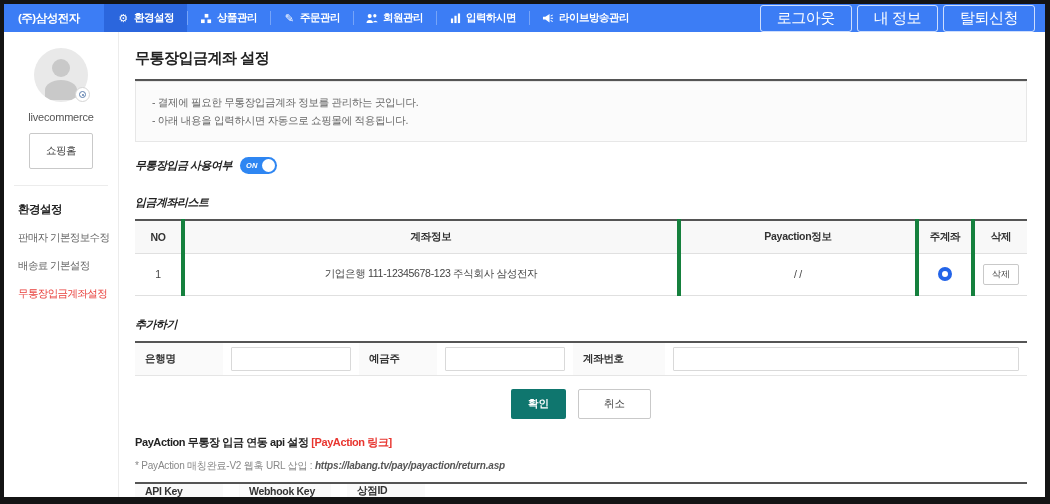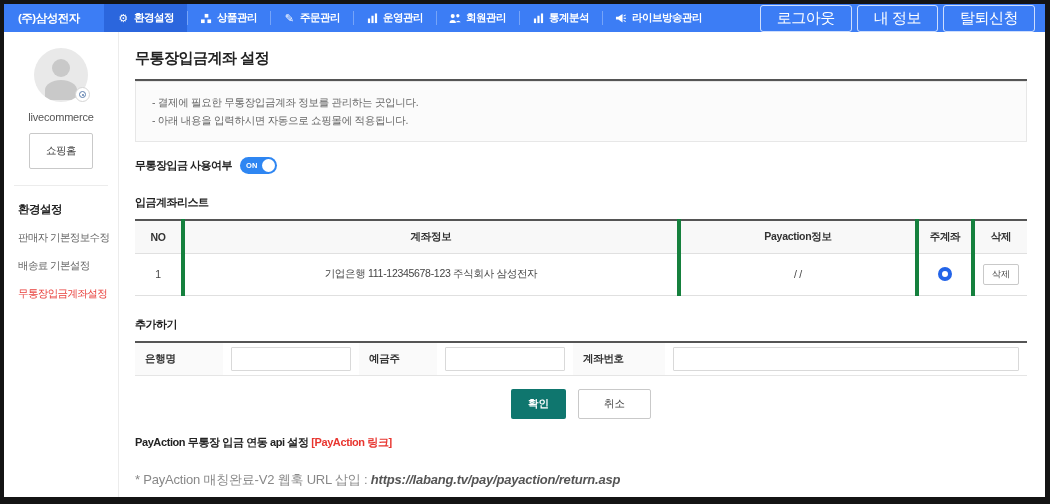--- a/index.html
+++ b/index.html
@@ -90,32 +90,32 @@
   .main { flex: 1; padding: 17px 18px 0 16px; overflow: hidden; }
   .page-title {
     font-size: 15px; font-weight: bold; color: #222; letter-spacing: -0.5px;
     padding-bottom: 11px; border-bottom: 2px solid #555;
   }
   .info-box {
     background: #fbfbfb; border: 1px solid #e7e7e7;
     padding: 11px 16px; font-size: 10.5px; color: #666; line-height: 1.75;
     letter-spacing: -0.3px;
   }
-  .toggle-row { margin-top: 15px; display: flex; align-items: center; gap: 8px; }
+  .toggle-row { margin-top: 15px; display: flex; align-items: center; gap: 8px; font-style: italic; }
   .toggle-label { font-size: 11px; font-weight: bold; color: #222; letter-spacing: -0.5px; }
   .toggle {
     width: 37px; height: 17px; border-radius: 9px; background: #2e86f2;
     position: relative; cursor: pointer; display: flex; align-items: center;
   }
   .toggle .on-text { color: #fff; font-size: 7.5px; font-weight: bold; margin-left: 6px; }
   .toggle .knob {
     position: absolute; right: 2px; top: 2px; width: 13px; height: 13px;
     border-radius: 50%; background: #fff;
   }
-  .section-label { margin-top: 21px; font-size: 11px; font-weight: bold; color: #222; letter-spacing: -0.5px; }
+  .section-label { margin-top: 21px; font-size: 11px; font-weight: bold; color: #222; letter-spacing: -0.5px; font-style: italic; }
   
   .acct-table { width: 100%; border-collapse: collapse; margin-top: 9px; }
   .acct-table th {
     background: #f8f8f8; border-top: 2px solid #555; border-bottom: 1px solid #e0e0e0;
     font-size: 10.5px; font-weight: bold; color: #333; padding: 9px 4px; text-align: center;
     letter-spacing: -0.3px;
   }
   .acct-table th + th, .acct-table td + td { border-left: 4px solid #15803d; }
   .acct-table td {
     border-bottom: 1px solid #e0e0e0; font-size: 10.5px; color: #444;
@@ -153,21 +153,21 @@
     background: #0f766e; color: #fff; border: none; border-radius: 2px;
     font-size: 10.5px; font-weight: bold; padding: 7px 17px; cursor: pointer; font-family: inherit;
   }
   .btn-secondary {
     background: #fff; color: #444; border: 1px solid #c9c9c9; border-radius: 2px;
     font-size: 10.5px; padding: 7px 25px; cursor: pointer; font-family: inherit;
   }
   
   .pay-heading { margin-top: 16px; font-size: 11px; font-weight: bold; color: #222; letter-spacing: -0.4px; }
   .pay-heading .red-link { color: #e8352f; cursor: pointer; }
-  .pay-note { margin-top: 21px; font-size: 13px; color: #888; letter-spacing: -0.2px; }
+  .pay-note { margin-top: 9px; font-size: 10px; color: #888; letter-spacing: -0.2px; }
   .pay-note .url { font-weight: bold; font-style: italic; color: #555; }
 </style>
 </head>
 <body>
 
 <div class="frame">
 
   <header class="topbar">
     <div class="brand">(주)삼성전자</div>
 
@@ -186,51 +186,41 @@
               <rect x="7" y="7" width="4" height="4" fill="#fff"></rect>
             </svg>
         </span>
         <span>상품관리</span>
       </div>
       <div class="nav-item">
         <span class="nav-icon">
             <span class="glyph">✎</span>
           </span>
         <span>주문관리</span>
-      </div>
-      <div class="nav-item">
-        <span class="nav-icon">
-          <svg width="11" height="11" viewBox="0 0 12 12">
-              <rect x="1" y="6" width="2.4" height="5" fill="#fff"></rect>
-              <rect x="4.8" y="3" width="2.4" height="8" fill="#fff"></rect>
-              <rect x="8.6" y="0.5" width="2.4" height="10.5" fill="#fff"></rect>
-            </svg>
-        </span>
-        <span>운영관리</span>
       </div>
       <div class="nav-item">
         <span class="nav-icon">
           <svg width="12" height="11" viewBox="0 0 13 12">
               <circle cx="4" cy="3.4" r="2.2" fill="#fff"></circle>
               <path d="M0.5 11 a3.5 3.5 0 0 1 7 0 z" fill="#fff"></path>
               <circle cx="9.6" cy="3" r="1.8" fill="#fff"></circle>
               <path d="M7.4 10.2 a3 3 0 0 1 5.4 0 z" fill="#fff"></path>
             </svg>
         </span>
         <span>회원관리</span>
       </div>
       <div class="nav-item">
         <span class="nav-icon">
           <svg width="11" height="11" viewBox="0 0 12 12">
               <rect x="1" y="6" width="2.4" height="5" fill="#fff"></rect>
               <rect x="4.8" y="3" width="2.4" height="8" fill="#fff"></rect>
               <rect x="8.6" y="0.5" width="2.4" height="10.5" fill="#fff"></rect>
             </svg>
         </span>
-        <span>통계분석</span>
+        <span>입력하시면</span>
       </div>
       <div class="nav-item">
         <span class="nav-icon">
           <svg width="12" height="11" viewBox="0 0 13 12">
               <path d="M1 4.2 h2.6 L8.2 1 v9.4 L3.6 7.2 H1 z" fill="#fff"></path>
               <path d="M9.4 3.4 l2.2 -1.4 M9.4 5.7 h2.6 M9.4 8 l2.2 1.4" stroke="#fff" stroke-width="1.1" fill="none"></path>
             </svg>
         </span>
         <span>라이브방송관리</span>
       </div>

